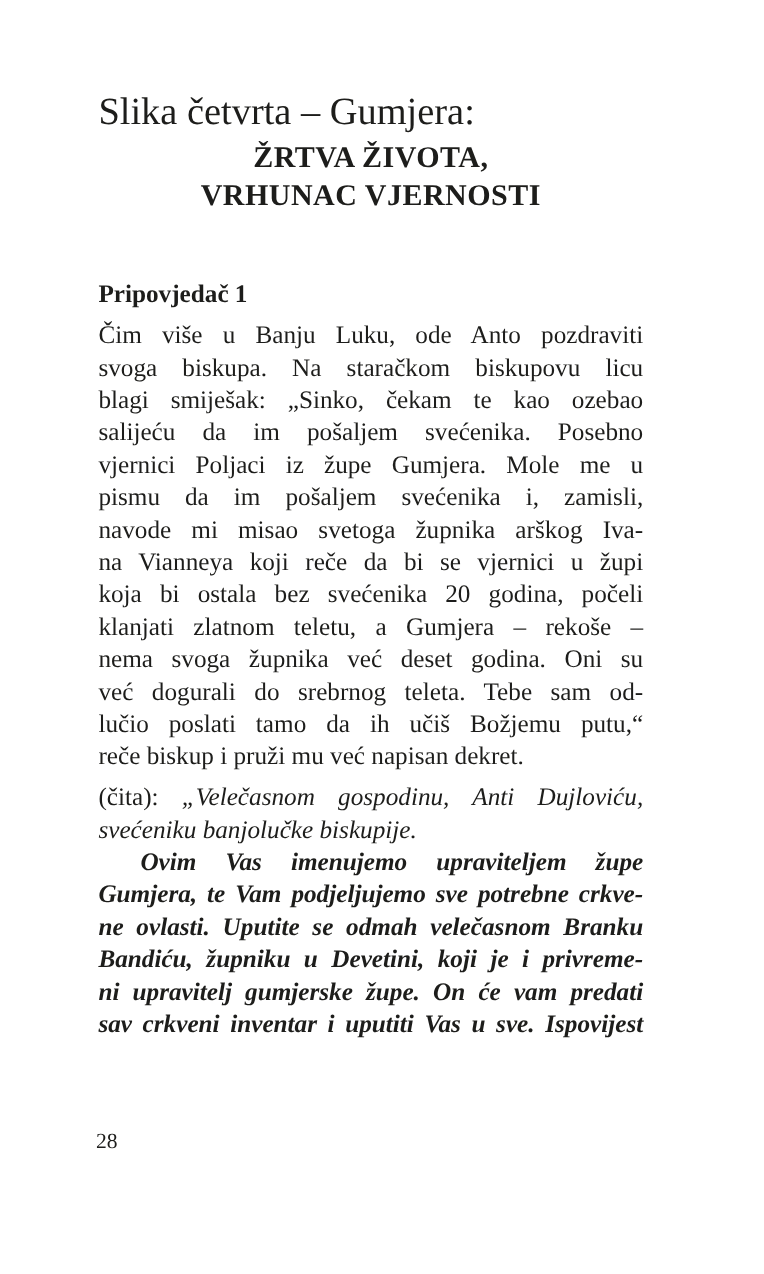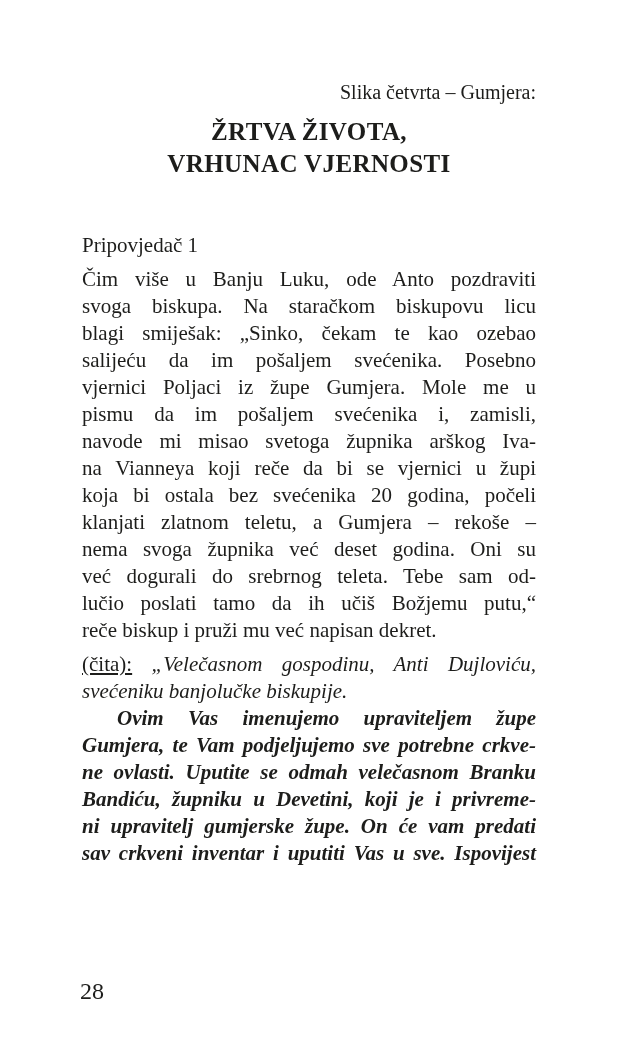--- a/index.html
+++ b/index.html
@@ -13,35 +13,35 @@
     width: 637px;
     height: 1062px;
     box-sizing: border-box;
     padding: 78px 101px 0 82px;
     background: var(--paper, #ffffff);
     color: var(--ink, #1d1d1b);
     font-family: "Liberation Serif", "DejaVu Serif", serif;
     overflow: hidden;
   }
   .kicker {
-    font-size: 20px;
+    font-size: 32px;
     line-height: 28px;
-    text-align: right;
+    text-align: left;
   }
   .title {
     margin-top: 10px;
     font-weight: bold;
     font-size: 25px;
     line-height: 32px;
     text-align: center;
     letter-spacing: 0.4px;
   }
   .speaker {
     margin-top: 52px;
-    font-weight: normal;
+    font-weight: bold;
     font-size: 21px;
     line-height: 27px;
   }
   .speaker.sp2 {
     margin-top: 12px;
   }
   .para {
     margin-top: 7px;
     font-size: 21px;
     line-height: 27px;
@@ -59,27 +59,26 @@
     white-space: normal;
   }
   .line.last {
     text-align-last: left;
   }
   .indent .line:first-child {
     text-indent: 35px;
   }
   .upright {
     font-style: normal;
-    text-decoration: underline;
   }
   .pagenum {
     position: absolute;
     left: 80px;
-    top: 980px;
-    font-size: 24px;
+    top: 940px;
+    font-size: 18px;
     line-height: 22px;
   }
 </style>
 </head>
 <body>
 
 <div class="page">
 
   <div class="kicker">Slika četvrta – Gumjera:</div>
 

